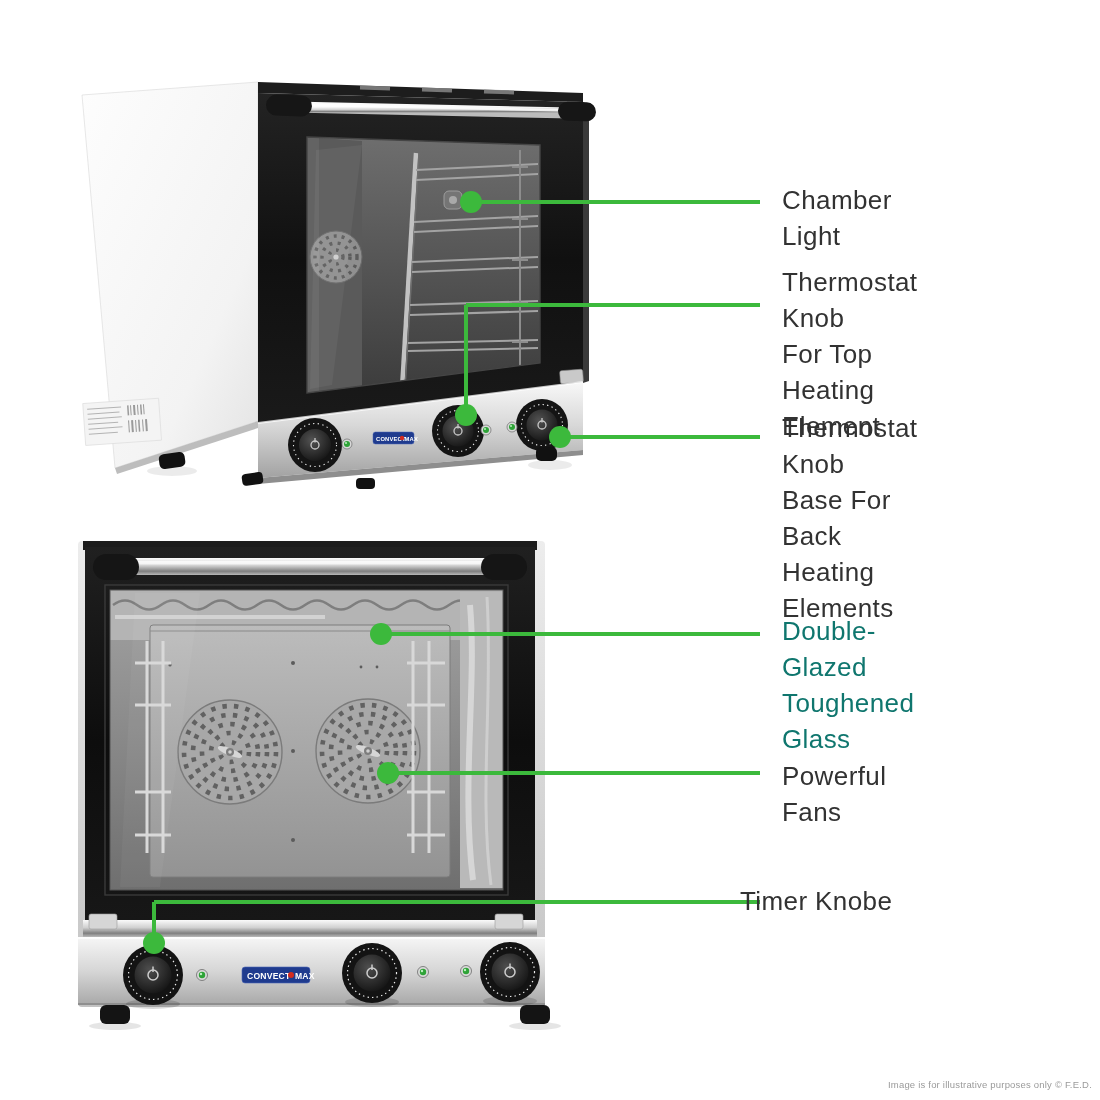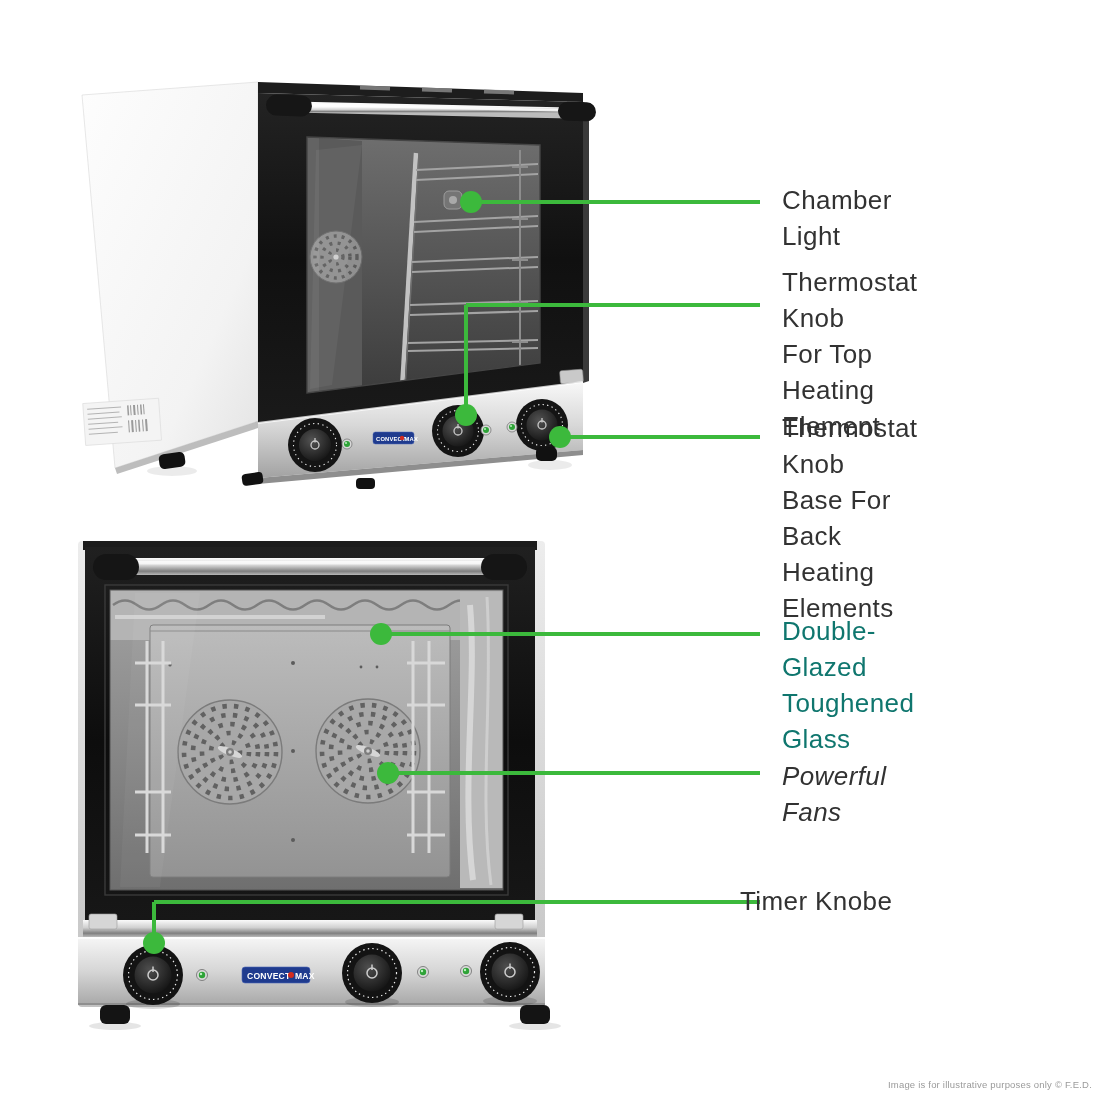--- a/index.html
+++ b/index.html
@@ -395,21 +395,21 @@
       <div class="callout-dot" style="left: 549px; top: 426px; background: rgb(60, 185, 60);"></div>
       <div class="callout-label" style="left: 782px; top: 410px; color: rgb(50, 50, 50);">Thermostat Knob
 Base For Back
 Heating Elements</div>
       <div class="callout-line" style="left: 381px; top: 632px; width: 379px; height: 4px; background: rgb(60, 185, 60);"></div>
       <div class="callout-dot" style="left: 370px; top: 623px; background: rgb(60, 185, 60);"></div>
       <div class="callout-label" style="left: 782px; top: 613px; color: #0f766e;">Double-Glazed
 Toughened Glass</div>
       <div class="callout-line" style="left: 388px; top: 771px; width: 372px; height: 4px; background: rgb(60, 185, 60);"></div>
       <div class="callout-dot" style="left: 377px; top: 762px; background: rgb(60, 185, 60);"></div>
-      <div class="callout-label" style="left: 782px; top: 758px; color: rgb(50, 50, 50); font-style: italic;">Powerful Fans</div>
+      <div class="callout-label" style="left: 782px; top: 758px; color: rgb(50, 50, 50);">Powerful Fans</div>
       <div class="callout-line" style="left: 152px; top: 902px; width: 4px; height: 41px; background: rgb(60, 185, 60);"></div>
       <div class="callout-line" style="left: 154px; top: 900px; width: 606px; height: 4px; background: rgb(60, 185, 60);"></div>
       <div class="callout-dot" style="left: 143px; top: 932px; background: rgb(60, 185, 60);"></div>
       <div class="callout-label" style="left: 740px; top: 883px; color: rgb(50, 50, 50);">Timer Knobe</div>
     </div>
 
   <div class="footer-note">Image is for illustrative purposes only   © F.E.D.</div>
 </div>
 
 </body></html>

